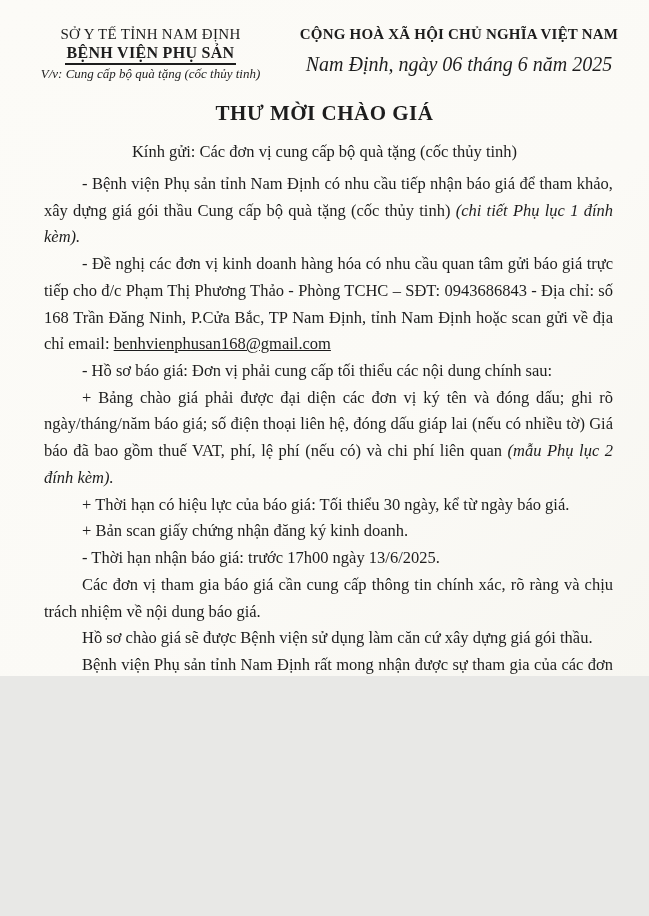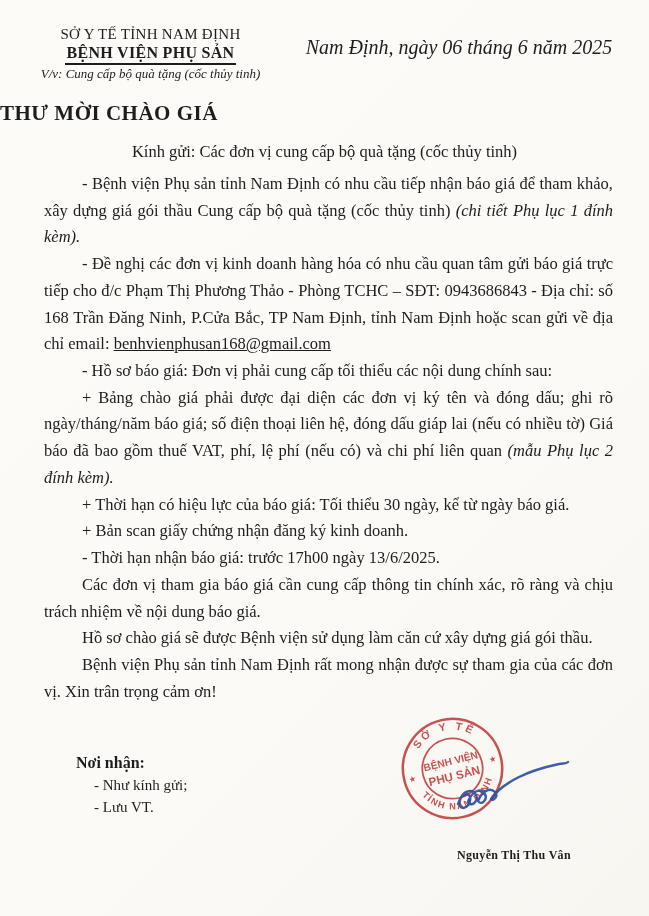--- a/index.html
+++ b/index.html
@@ -2,39 +2,39 @@
 <html lang="vi"><head>
 <meta charset="utf-8">
 <style>
   html,body{margin:0;padding:0;}
   body{
     width:649px;height:916px;
     font-family:"Liberation Serif","DejaVu Serif",serif;
     background:#e8e8e6;
   }
   .page{
-    position:relative;width:649px;height:916px;overflow:hidden;
+    position:relative;width:649px;height:676px;overflow:hidden;
     background:linear-gradient(135deg,#fcfbf7 0%,#fbfaf6 60%,#f7f6f1 100%);
     color:#1d1d1d;
   }
   
   .doc-header{display:flex;padding:26px 14px 0 18px;}
   .hdr-left{width:265px;text-align:center;}
   .hdr-right{flex:1;text-align:center;}
   .org-parent{font-size:15px;letter-spacing:.3px;}
   .org-name{display:inline-block;font-size:16px;font-weight:bold;
     border-bottom:2px solid #1d1d1d;padding:1px 2px 1px;letter-spacing:.3px;}
   .doc-number{font-size:16px;margin-top:13px;}
   .doc-subject{font-size:13px;font-style:italic;margin-top:1px;white-space:nowrap;}
   .national-title{font-size:15px;font-weight:bold;letter-spacing:.2px;}
   .national-motto{display:inline-block;font-size:16px;font-weight:bold;
     border-bottom:2px solid #1d1d1d;padding:2px 2px 1px;margin-top:2px;}
   .place-date{font-size:20px;font-style:italic;margin-top:10px;}
   
-  .doc-title{margin:19px 0 16px;font-size:21px;font-weight:bold;letter-spacing:.5px;}
+  .doc-title{margin:19px 0 16px;text-align:center;font-size:21px;font-weight:bold;letter-spacing:.5px;}
   .salutation{margin:13px 0 0;text-align:center;font-size:16.5px;}
   
   .doc-body{margin:9px 36px 0 44px;height:534px;overflow:hidden;
     font-size:16.5px;line-height:1.62;text-align:justify;}
   .doc-body p{margin:0;text-indent:38px;}
   .italic{font-style:italic;}
   .underline{text-decoration:underline;}
   
   .recipients{position:absolute;left:76px;top:754px;font-size:15px;}
   .recipients-label{font-weight:bold;font-size:16px;}
@@ -50,20 +50,21 @@
 
 <div class="page">
 
   <header class="doc-header">
     <div class="hdr-left">
       <div class="org-parent">SỞ Y TẾ TỈNH NAM ĐỊNH</div>
       <div><span class="org-name">BỆNH VIỆN PHỤ SẢN</span></div>
       <div class="doc-subject">V/v: Cung cấp bộ quà tặng (cốc thủy tinh)</div>
     </div>
     <div class="hdr-right">
+      <div class="national-title">CỘNG HOÀ XÃ HỘI CHỦ NGHĨA VIỆT NAM</div>
       <div class="place-date">Nam Định, ngày 06 tháng 6 năm 2025</div>
     </div>
   </header>
 
   <h1 class="doc-title">THƯ MỜI CHÀO GIÁ</h1>
   <p class="salutation">Kính gửi: Các đơn vị cung cấp bộ quà tặng (cốc thủy tinh)</p>
 
   <main class="doc-body">
       <p><span>- Bệnh viện Phụ sản tỉnh Nam Định có nhu cầu tiếp nhận báo giá để tham khảo, xây dựng giá gói thầu Cung cấp bộ quà tặng (cốc thủy tinh) </span><span class="italic">(chi tiết Phụ lục 1 đính kèm).</span></p>
       <p><span>- Đề nghị các đơn vị kinh doanh hàng hóa có nhu cầu quan tâm gửi báo giá trực tiếp cho đ/c Phạm Thị Phương Thảo - Phòng TCHC – SĐT: 0943686843 - Địa chỉ: số 168 Trần Đăng Ninh, P.Cửa Bắc, TP Nam Định, tỉnh Nam Định hoặc scan gửi về địa chỉ email: </span><span class="underline">benhvienphusan168@gmail.com</span></p>

